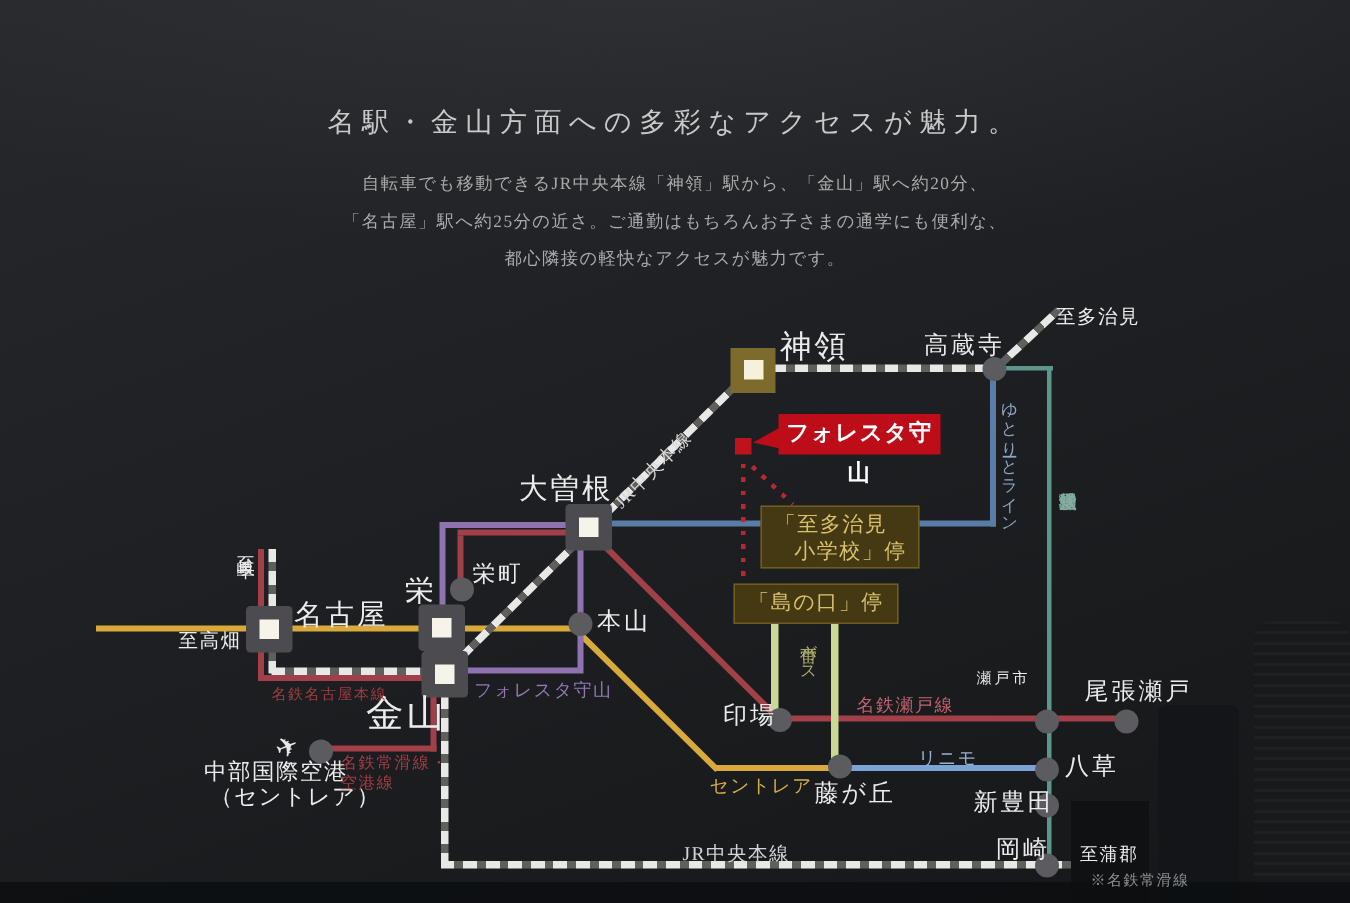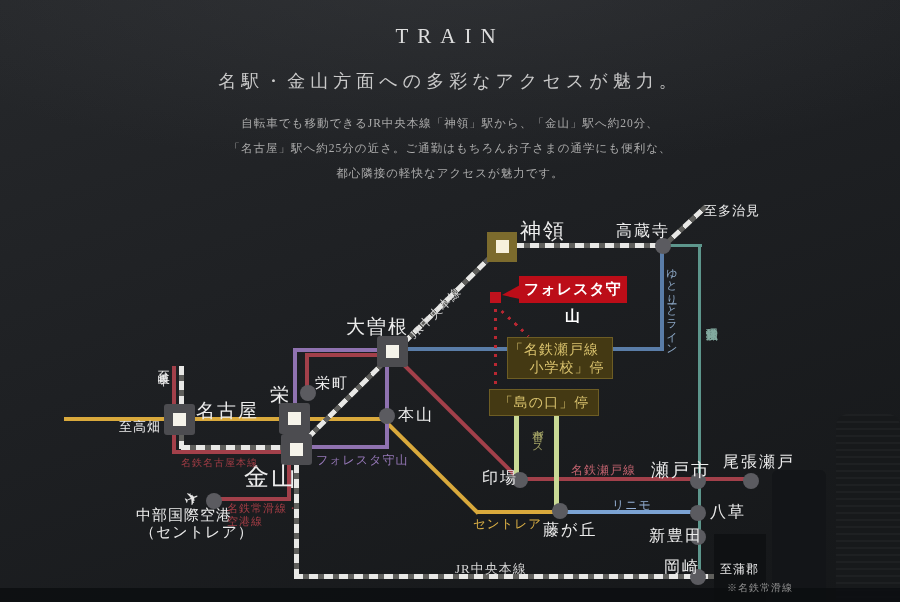--- a/index.html
+++ b/index.html
@@ -31,21 +31,20 @@
 </head>
 <body>
 
 <div id="stage">
 
   <div class="bldg" style="left:836px;top:414px;width:64px;height:188px;background:repeating-linear-gradient(180deg,rgba(255,255,255,.03) 0 2px,transparent 2px 7px),#17191b;border-radius:12px 12px 0 0;"></div>
   <div class="bldg" style="left:772px;top:470px;width:54px;height:132px;background:#131518;border-radius:6px 6px 0 0;"></div>
   <div class="bldg" style="left:714px;top:534px;width:52px;height:68px;background:#0f1113;"></div>
   <div class="bldg" style="left:0;top:588px;width:900px;height:14px;background:#0c0e10;opacity:.85;"></div>
 
-  <div class="lbl" style="left:0;top:24px;width:900px;text-align:center;font-size:21px;letter-spacing:9px;color:#dedede;">TRAIN</div>
   <div class="lbl" style="left:0;top:71px;width:900px;text-align:center;font-size:18px;letter-spacing:5px;color:#c9c9c9;">名駅・金山方面への多彩なアクセスが魅力。</div>
   <div class="lbl" style="left:0;top:117px;width:900px;text-align:center;font-size:11.5px;letter-spacing:1px;color:#ababab;">自転車でも移動できるJR中央本線「神領」駅から、「金山」駅へ約20分、</div>
   <div class="lbl" style="left:0;top:142px;width:900px;text-align:center;font-size:11.5px;letter-spacing:1px;color:#ababab;">「名古屋」駅へ約25分の近さ。ご通勤はもちろんお子さまの通学にも便利な、</div>
   <div class="lbl" style="left:0;top:167px;width:900px;text-align:center;font-size:11.5px;letter-spacing:1px;color:#ababab;">都心隣接の軽快なアクセスが魅力です。</div>
 
   <div class="line" style="left:64px;top:417px;width:320px;height:4px;background:#d9a93c;"></div>
   <div class="line" style="left:383px;top:417px;width:134px;height:4px;background:#d9a93c;transform:rotate(44.7deg);transform-origin:0 50%;"></div>
   <div class="line" style="left:476px;top:510px;width:86px;height:4px;background:#d9a93c;"></div>
 
   <div class="line" style="left:560px;top:510px;width:140px;height:4px;background:#7ba3d4;"></div>
@@ -81,21 +80,21 @@
 
   <div class="dots-v" style="left:494px;top:309px;height:78px;"></div>
   <div class="dots-v" style="left:500px;top:311px;height:37px;transform:rotate(-47deg);transform-origin:50% 0;"></div>
   <div style="position:absolute;left:490px;top:292px;width:11px;height:11px;background:#c0121d;z-index:8;"></div>
   <div style="position:absolute;left:502px;top:285px;width:18px;height:14px;background:#bc0d18;clip-path:polygon(0 72%,100% 0,100% 100%);z-index:8;"></div>
   <div style="position:absolute;left:519px;top:276px;width:108px;height:27px;background:#bc0d18;z-index:9;text-align:center;">
     <span style="color:#fff;font-weight:bold;font-size:15px;line-height:27px;letter-spacing:1px;">フォレスタ守山</span>
   </div>
 
   <div class="gold-box" style="left:507px;top:337px;width:104px;height:40px;font-size:14px;">
-    <div style="padding-top:3px;padding-right:12px;">「名鉄瀬戸線</div>
+    <div style="padding-top:3px;padding-right:12px;">「至多治見</div>
     <div style="padding-left:14px;">小学校」停</div>
   </div>
   <div class="gold-box" style="left:489px;top:389px;width:108px;height:25px;font-size:14px;">
     <div style="line-height:25px;">「島の口」停</div>
   </div>
 
   <div class="st-gold" style="left:487px;top:232px;">
       <div class="st-gold-in"></div>
     </div>
   <div class="st-sq" style="left:377px;top:336px;">
@@ -127,21 +126,21 @@
     <div class="lbl" style="left:520px;top:219px;font-size:21px;">神領</div>
     <div class="lbl" style="left:616px;top:222px;font-size:16px;">高蔵寺</div>
     <div class="lbl" style="left:346px;top:316px;font-size:19px;">大曽根</div>
     <div class="lbl" style="left:315px;top:375px;font-size:15px;">栄町</div>
     <div class="lbl" style="left:196px;top:400px;font-size:19px;">名古屋</div>
     <div class="lbl" style="left:270px;top:384px;font-size:19px;">栄</div>
     <div class="lbl" style="left:244px;top:463px;font-size:25px;">金山</div>
     <div class="lbl" style="left:398px;top:406px;font-size:16px;">本山</div>
     <div class="lbl" style="left:482px;top:469px;font-size:16px;">印場</div>
     <div class="lbl" style="left:543px;top:521px;font-size:16px;">藤が丘</div>
-    <div class="lbl" style="left:651px;top:460px;font-size:18px;">瀬戸市</div>
+    <div class="lbl" style="left:651px;top:447px;font-size:10px;">瀬戸市</div>
     <div class="lbl" style="left:723px;top:453px;font-size:16px;">尾張瀬戸</div>
     <div class="lbl" style="left:710px;top:503px;font-size:16px;">八草</div>
     <div class="lbl" style="left:649px;top:527px;font-size:16px;">新豊田</div>
     <div class="lbl" style="left:664px;top:558px;font-size:16px;">岡崎</div>
     <div class="lbl" style="left:136px;top:507px;font-size:15px;letter-spacing:1px;">中部国際空港</div>
     <div class="lbl" style="left:140px;top:524px;font-size:15px;letter-spacing:1px;">（セントレア）</div>
 
     <div class="lbl" style="left:704px;top:204px;font-size:13px;letter-spacing:1px;">至多治見</div>
     <div class="lbl vtext" style="left:156px;top:361px;font-size:12px;">至岐阜</div>
     <div class="lbl" style="left:119px;top:420px;font-size:13px;letter-spacing:1px;">至高畑</div>

